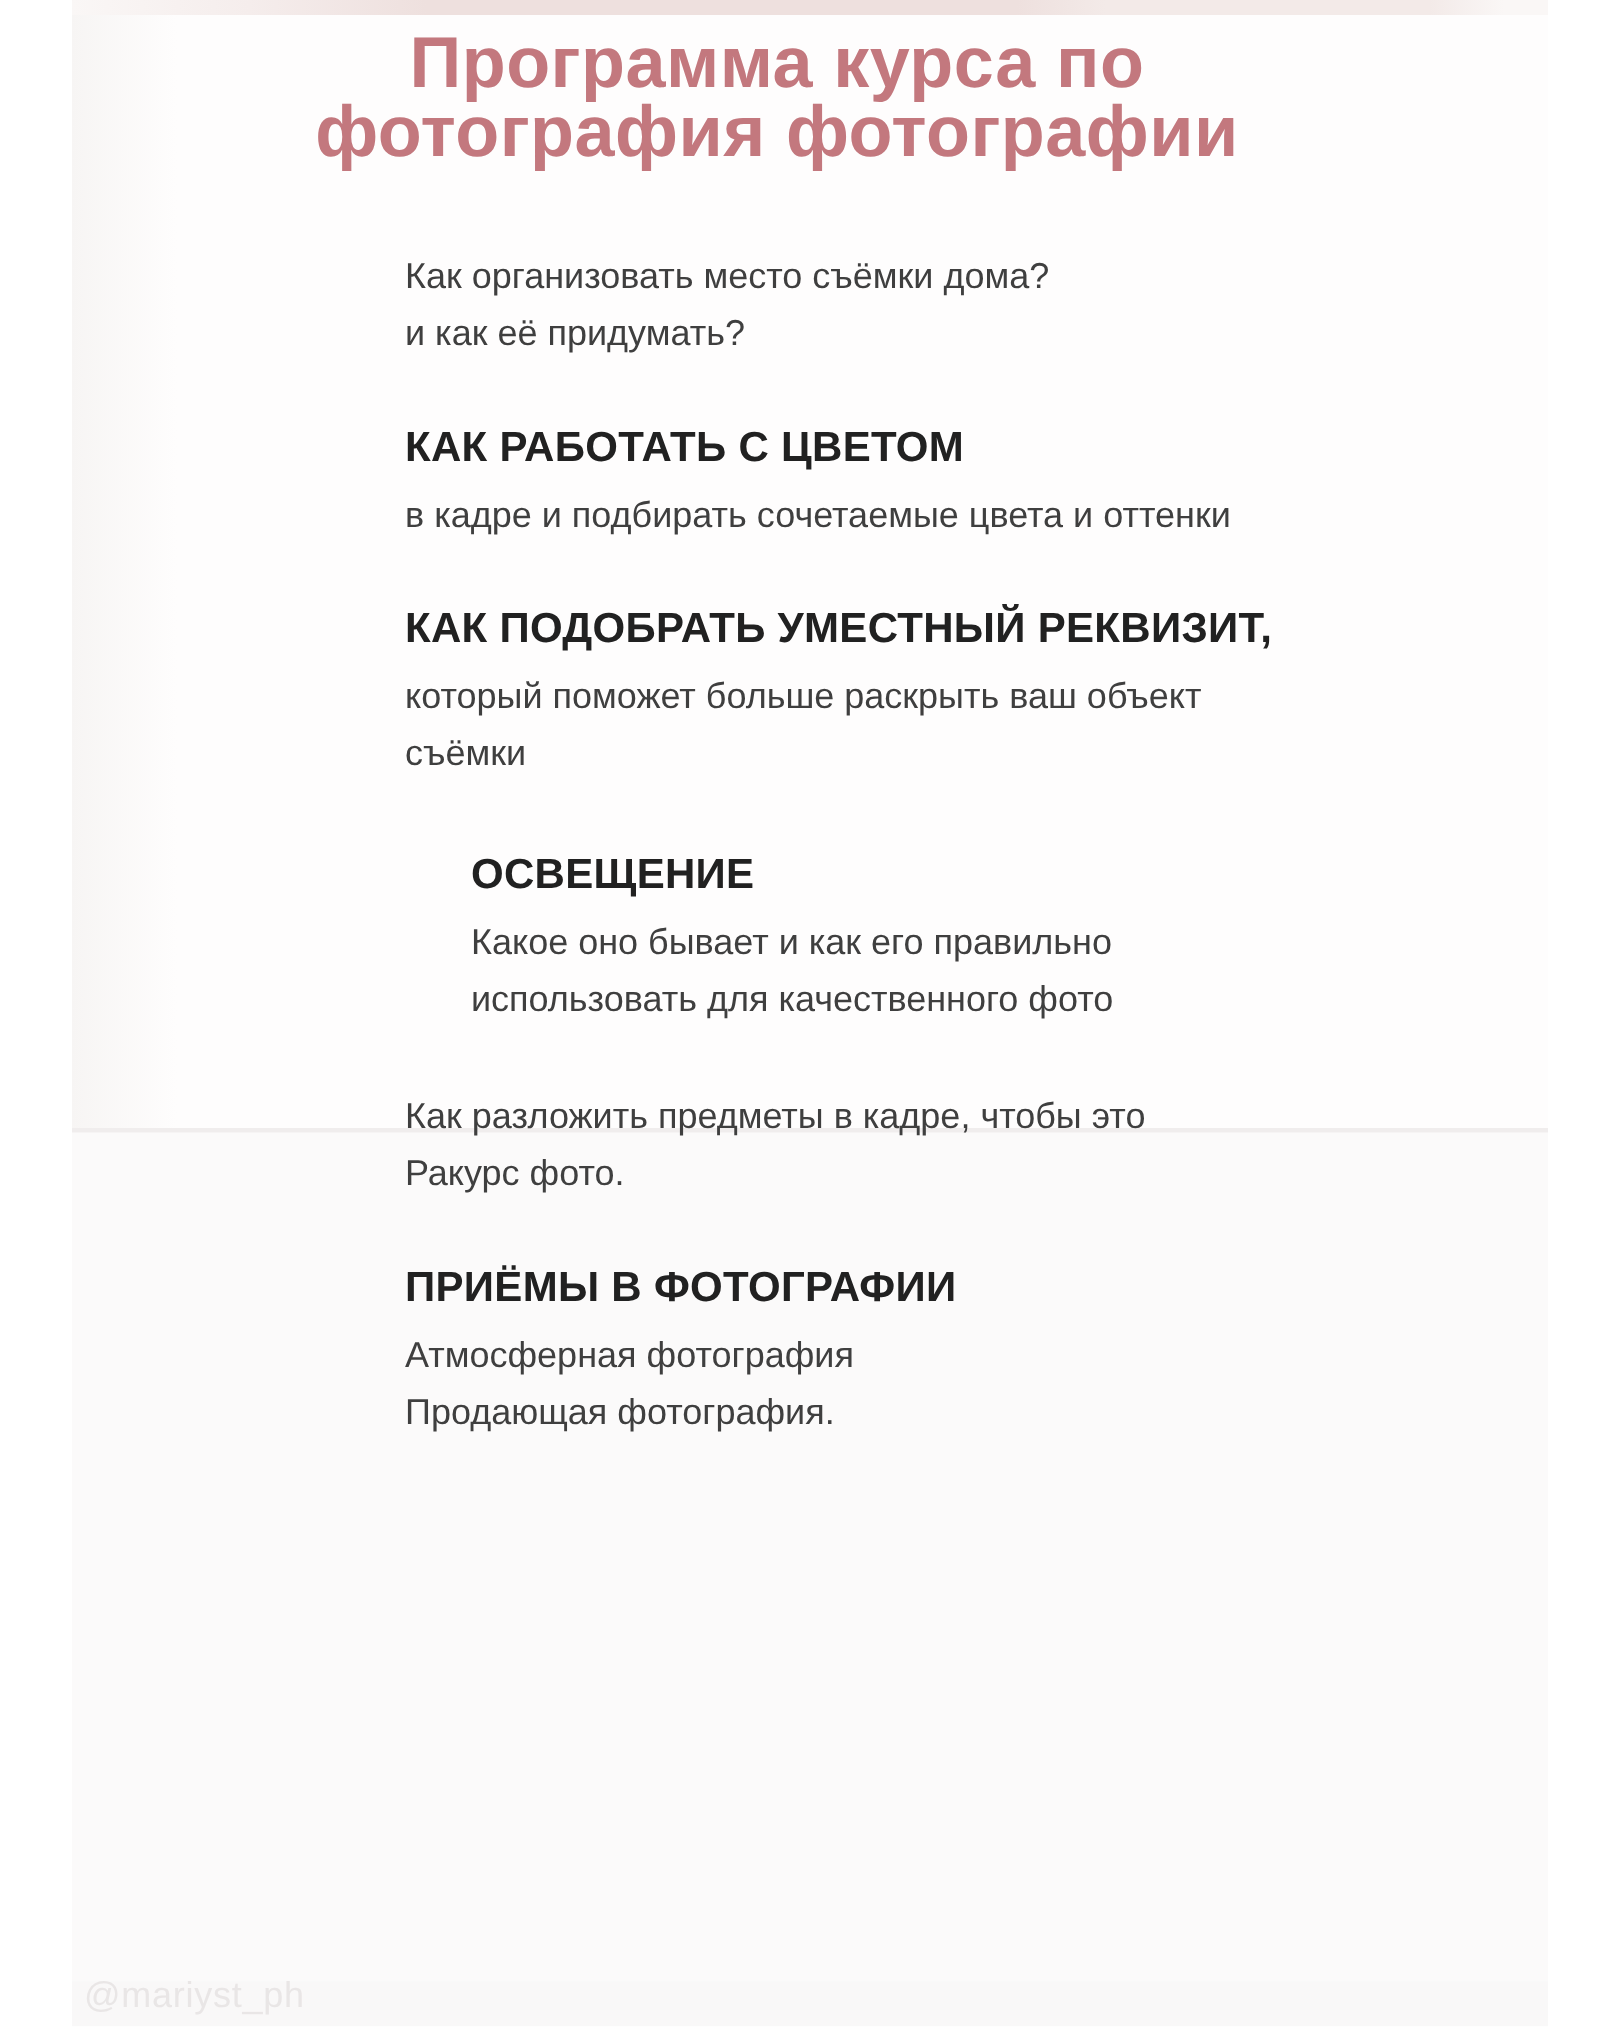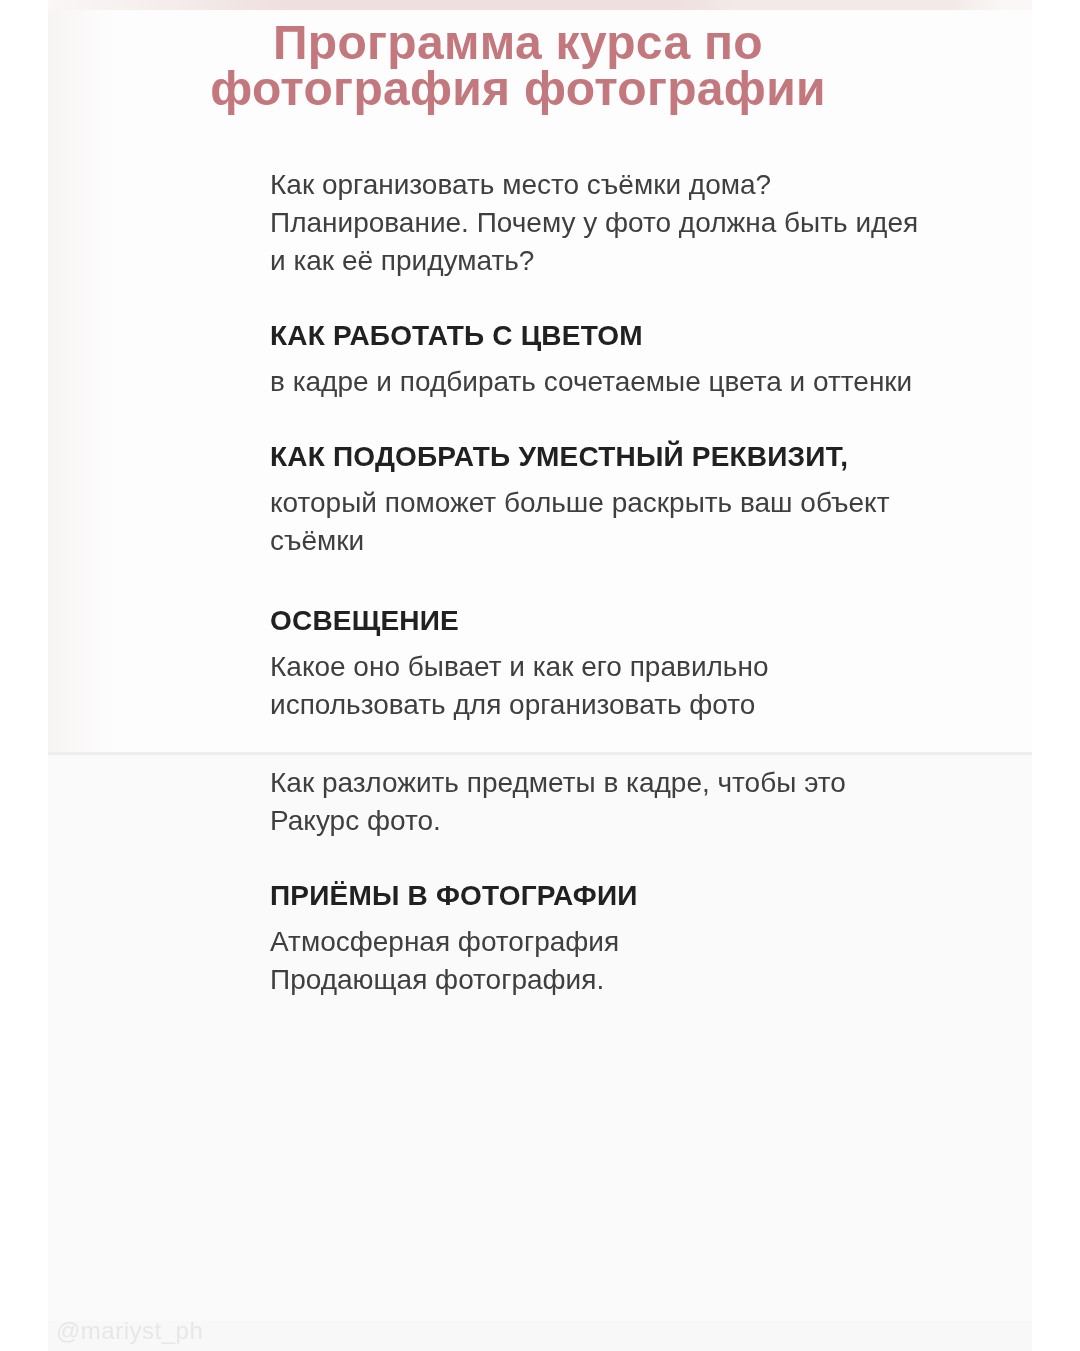--- a/index.html
+++ b/index.html
@@ -71,32 +71,33 @@
     position: absolute;
     top: 166px;
     left: 222px;
     width: 700px;
   }
   .section {
     margin: 0 0 40px 0;
   }
   .section.after-seam {
     margin-top: 45px;
+    margin-left: 44px;
   }
   .section-heading {
     font-size: 28px;
     line-height: 32px;
     font-weight: bold;
     color: var(--heading-text, #212121);
     letter-spacing: 0.2px;
     margin: 0 0 11px 0;
     white-space: nowrap;
   }
   .section-line {
-    font-size: 28px;
+    font-size: 24px;
     line-height: 38px;
     color: var(--body-text, #3f3f3f);
     white-space: nowrap;
   }
   .watermark {
     position: absolute;
     left: 8px;
     bottom: 6px;
     font-size: 24px;
     color: var(--watermark, #e9e6e6);
@@ -116,21 +117,20 @@
   <div class="title">
     <div>Программа курса по</div>
     <div>фотография фотографии</div>
   </div>
 
   <div class="sections">
   <div class="section">
     <div>
 
     <div class="section-line">Как организовать место съёмки дома?</div>
-          <div class="section-line">Планирование. Почему у фото должна быть идея</div>
           <div class="section-line">и как её придумать?</div>
         </div>
   </div>
 
 
   <div class="section">
     <div class="section-heading">КАК РАБОТАТЬ С ЦВЕТОМ</div>
     <div>
 
     <div class="section-line">в кадре и подбирать сочетаемые цвета и оттенки</div>
@@ -144,21 +144,21 @@
     <div class="section-line">который поможет больше раскрыть ваш объект</div>
           <div class="section-line">съёмки</div>
         </div>
   </div>
 
   <div class="section after-seam">
     <div class="section-heading">ОСВЕЩЕНИЕ</div>
     <div>
 
     <div class="section-line">Какое оно бывает и как его правильно</div>
-          <div class="section-line">использовать для организовать фото</div>
+          <div class="section-line">использовать для качественного фото</div>
         </div>
   </div>
 
   <div class="section">
     <div>
 
     <div class="section-line">Как разложить предметы в кадре, чтобы это</div>
           <div class="section-line">Ракурс фото.</div>
         </div>
   </div>

